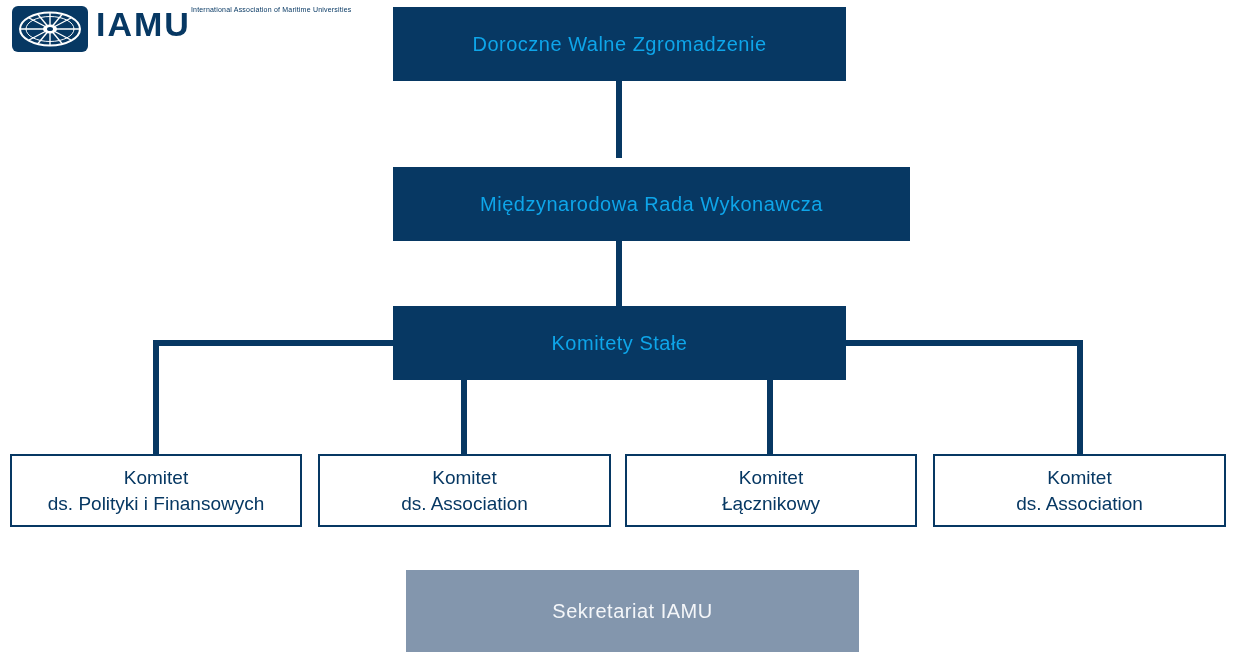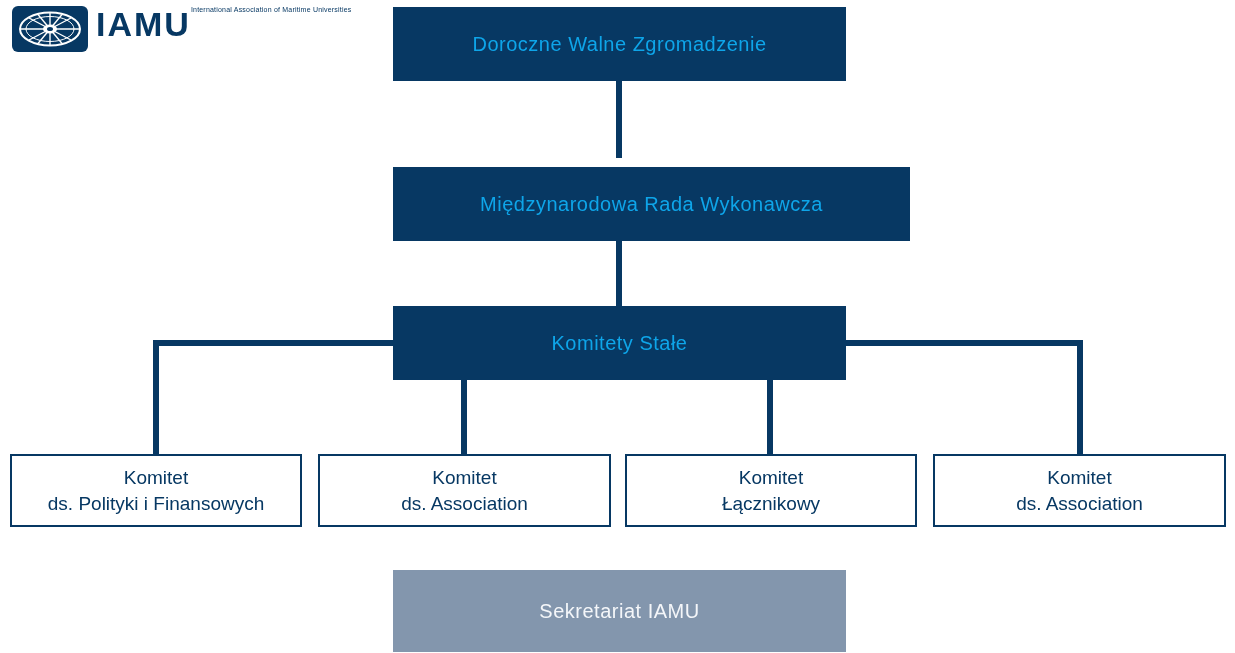--- a/index.html
+++ b/index.html
@@ -118,17 +118,17 @@
     </div>
   </div>
 
   <div class="node node-white" style="left:933px;top:454px;width:293px;height:73px;">
     <div>
       <span>Komitet</span>
       <span>ds. Association</span>
     </div>
   </div>
 
-  <div class="node node-slate" style="left:393px;top:570px;width:453px;height:82px;text-align:center;">
+  <div class="node node-slate" style="left:406px;top:570px;width:453px;height:82px;text-align:center;">
     <span>Sekretariat IAMU</span>
   </div>
 
 </div>
 
 </body></html>

